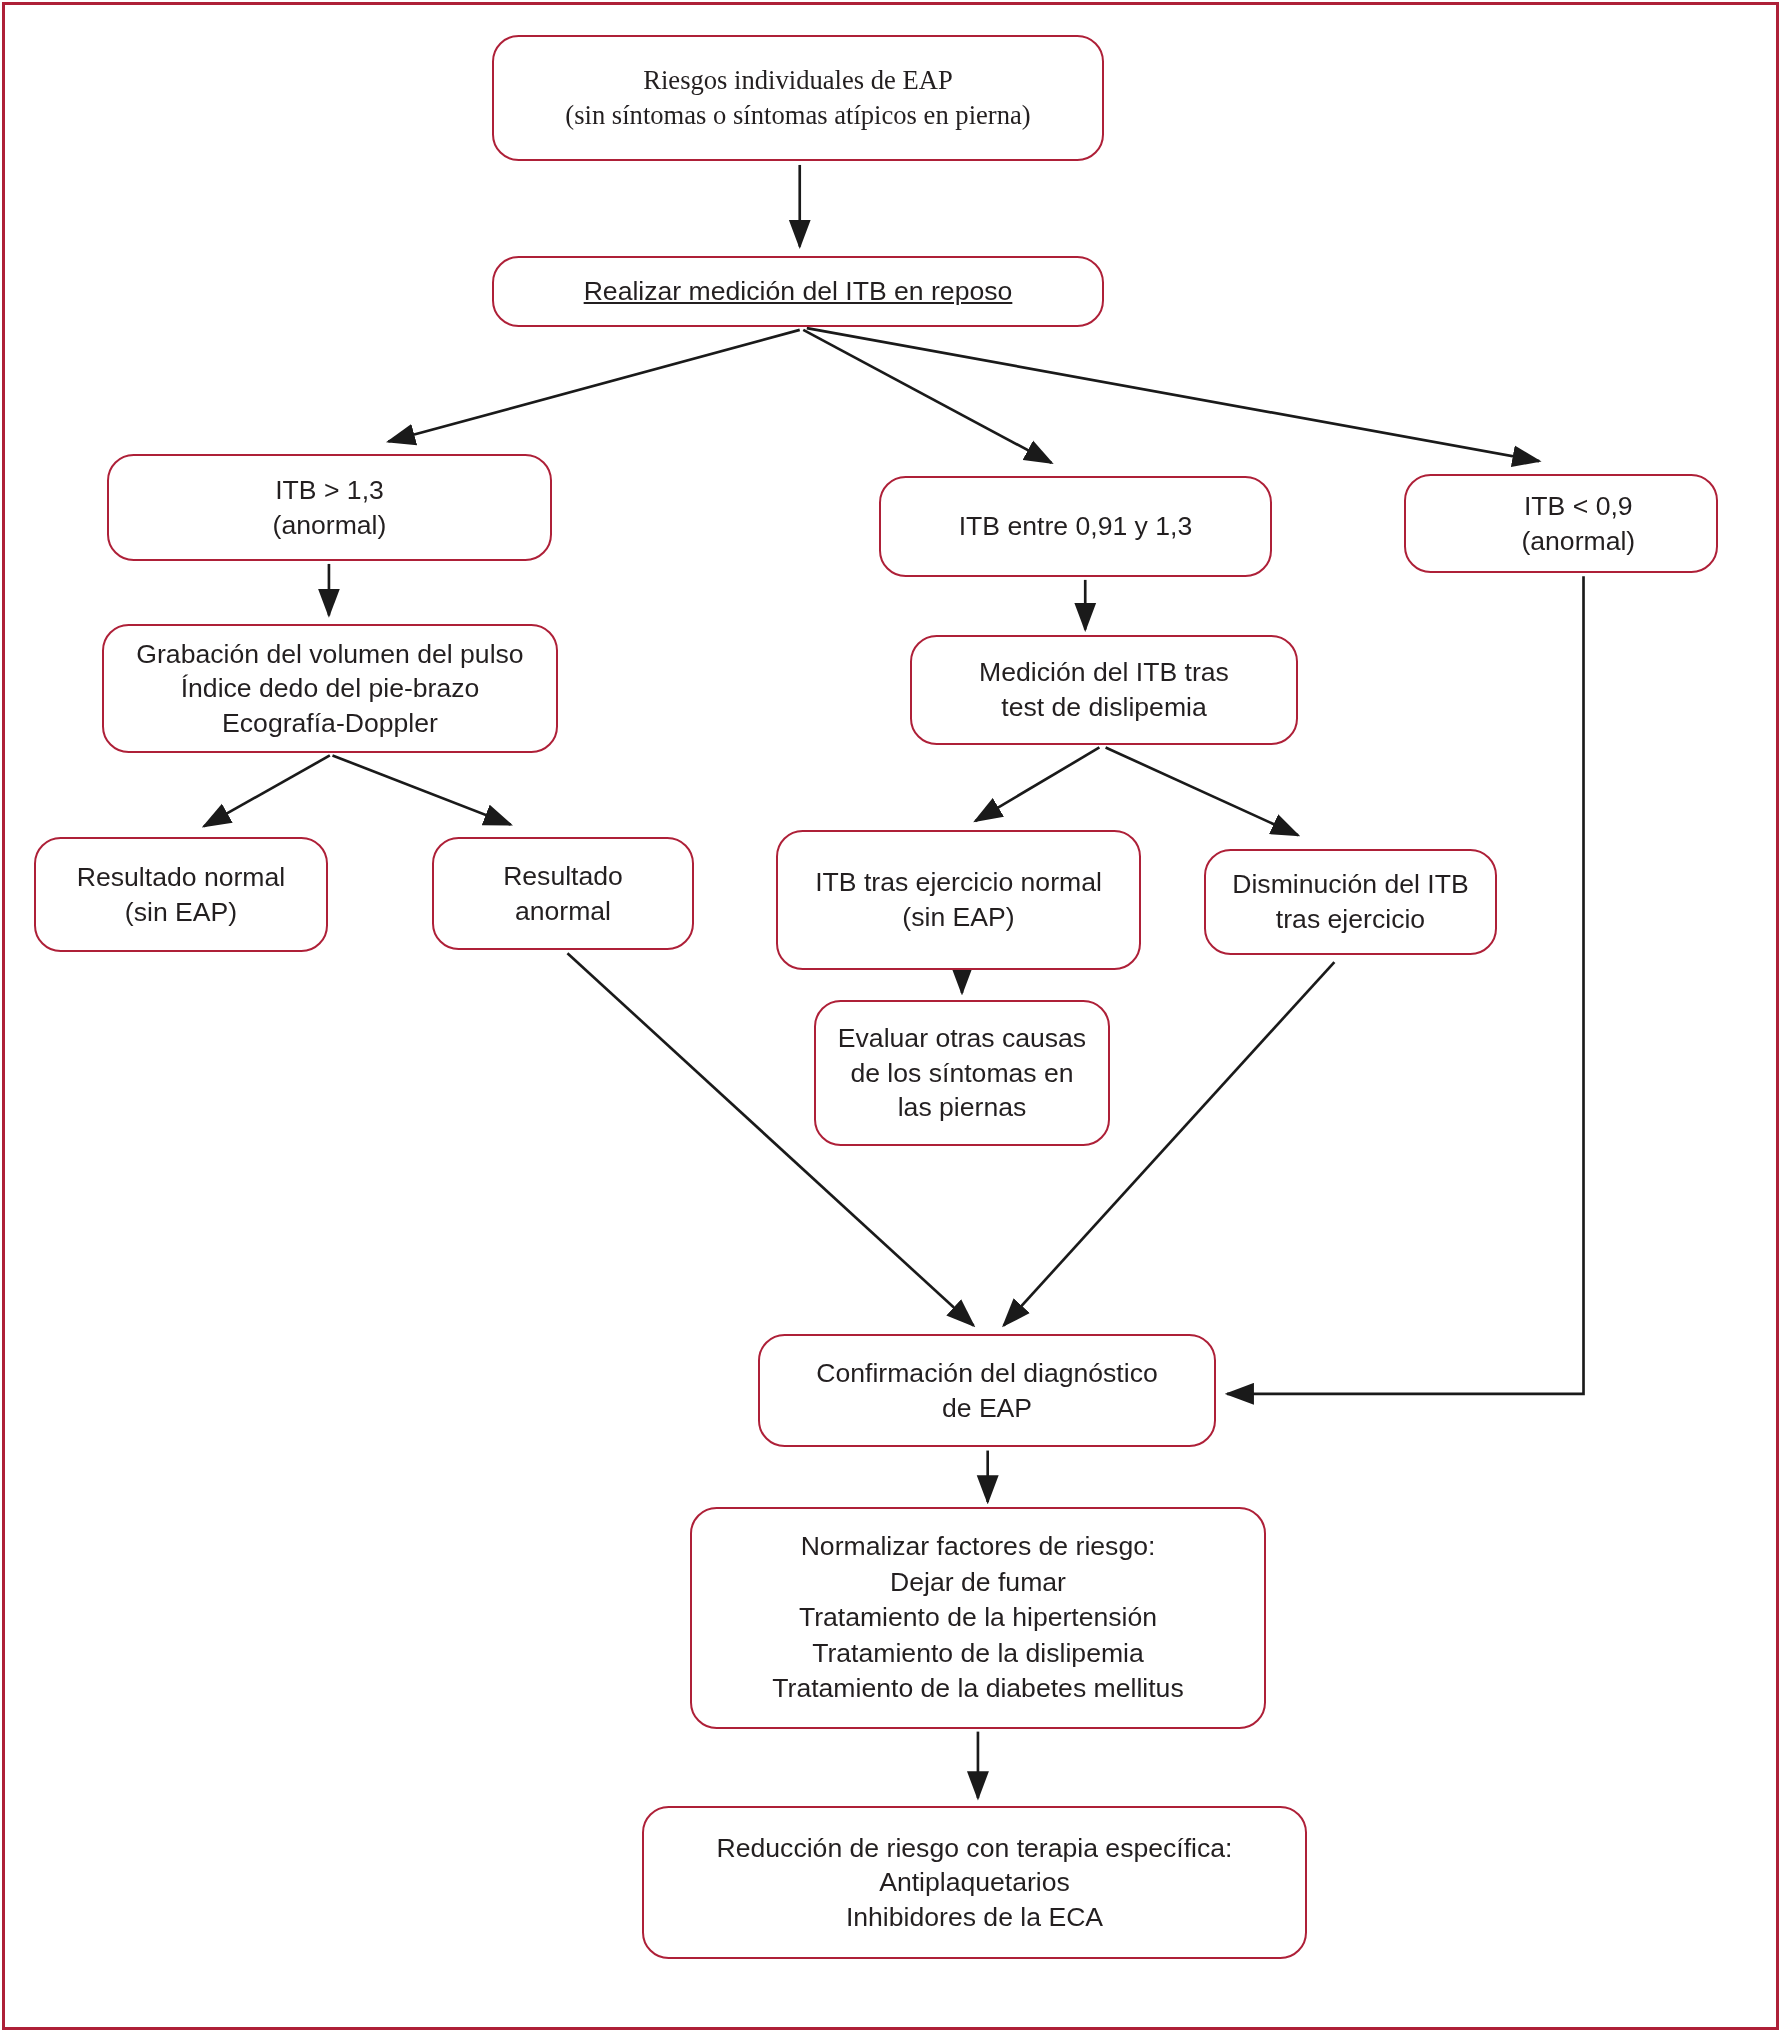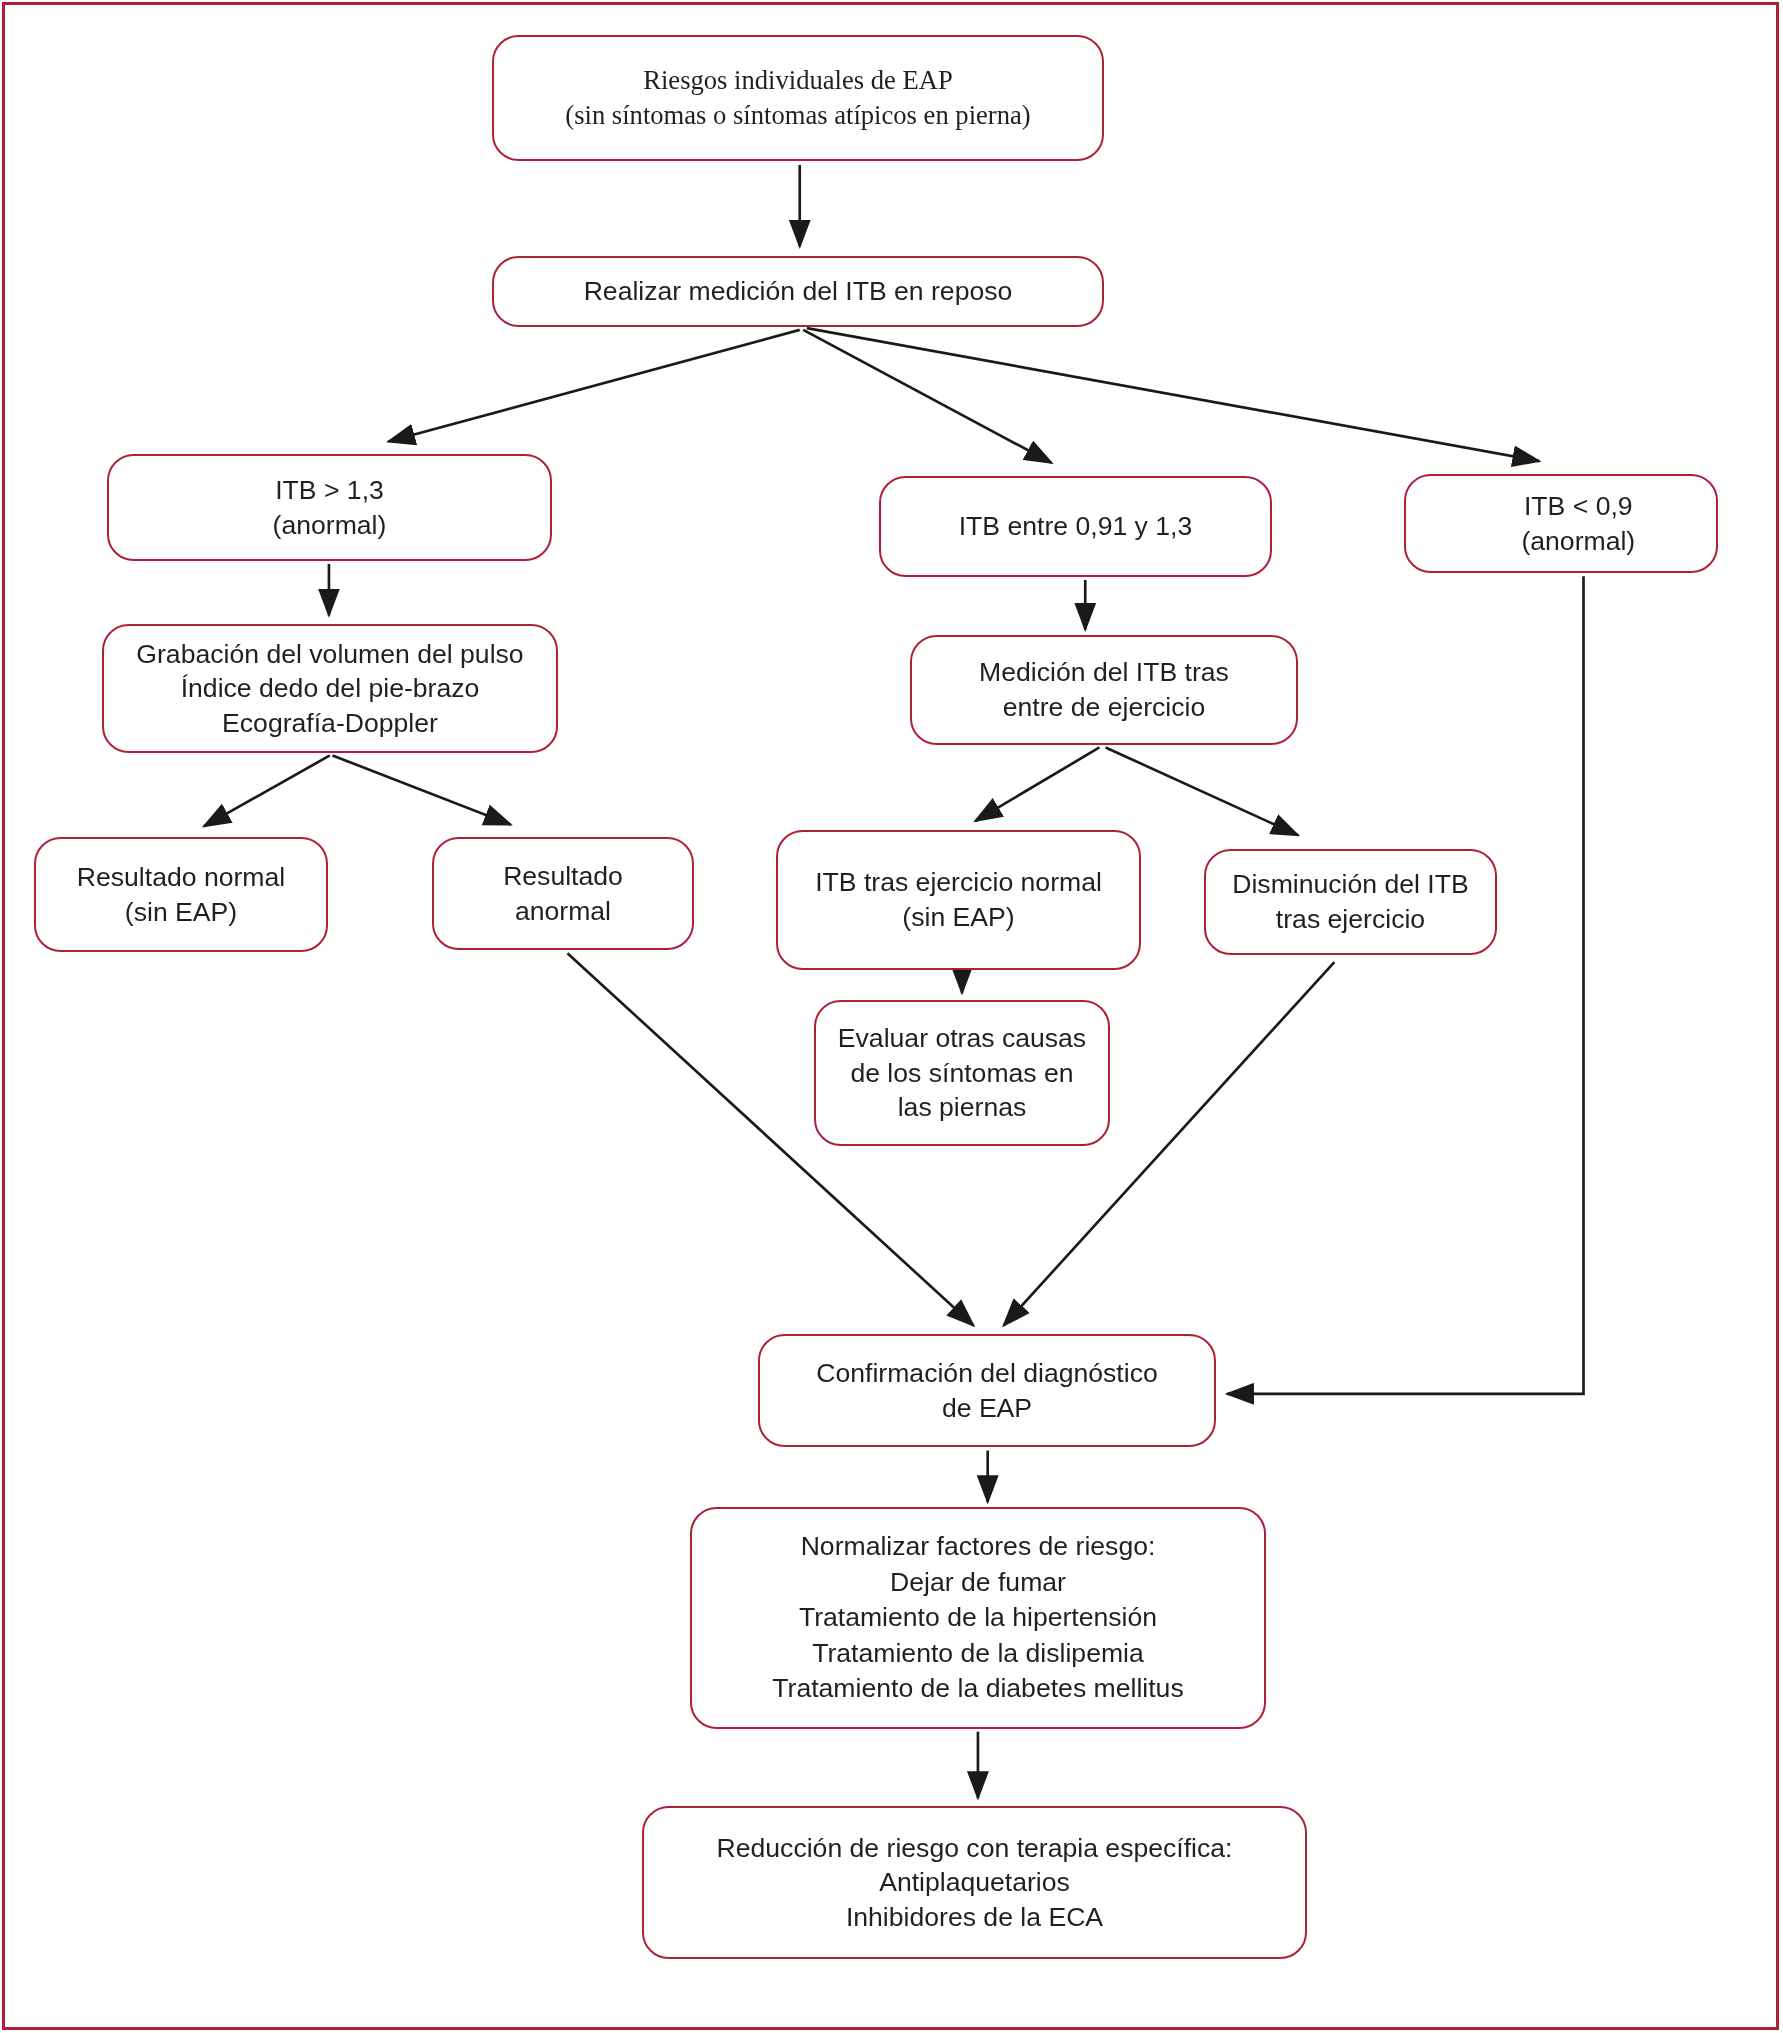--- a/index.html
+++ b/index.html
@@ -75,21 +75,21 @@
     <line class="edge" x1="1114" y1="1636" x2="1114" y2="1694" marker-end="url(#ah)"></line>
 
     <line class="edge" x1="1103" y1="1953" x2="1103" y2="2028" marker-end="url(#ah)"></line>
   </svg>
 
   <div class="node" style="left:492px; top:35px; width:612px; height:126px;font-family:Liberation Serif, serif;">
     <div class="ln">Riesgos individuales de EAP</div>
     <div class="ln">(sin síntomas o síntomas atípicos en pierna)</div>
   </div>
 
-  <div class="node" style="left:492px; top:256px; width:612px; height:71px;">
+  <div class="node" style="left:492px; top:256px; width:612px; height:71px;text-decoration:underline;">
     <div class="ln">Realizar medición del ITB en reposo</div>
   </div>
 
   <div class="node" style="left:107px; top:454px; width:445px; height:107px;">
     <div class="ln">ITB &gt; 1,3</div>
     <div class="ln">(anormal)</div>
   </div>
 
   <div class="node" style="left:879px; top:476px; width:393px; height:101px;">
     <div class="ln">ITB entre 0,91 y 1,3</div>
@@ -101,21 +101,21 @@
   </div>
 
   <div class="node" style="left:102px; top:624px; width:456px; height:129px;">
     <div class="ln">Grabación del volumen del pulso</div>
     <div class="ln">Índice dedo del pie-brazo</div>
     <div class="ln">Ecografía-Doppler</div>
   </div>
 
   <div class="node" style="left:910px; top:635px; width:388px; height:110px;">
     <div class="ln">Medición del ITB tras</div>
-    <div class="ln">entre de ejercicio</div>
+    <div class="ln">test de dislipemia</div>
   </div>
 
   <div class="node" style="left:34px; top:837px; width:294px; height:115px;">
     <div class="ln">Resultado normal</div>
     <div class="ln">(sin EAP)</div>
   </div>
 
   <div class="node" style="left:432px; top:837px; width:262px; height:113px;">
     <div class="ln">Resultado</div>
     <div class="ln">anormal</div>

